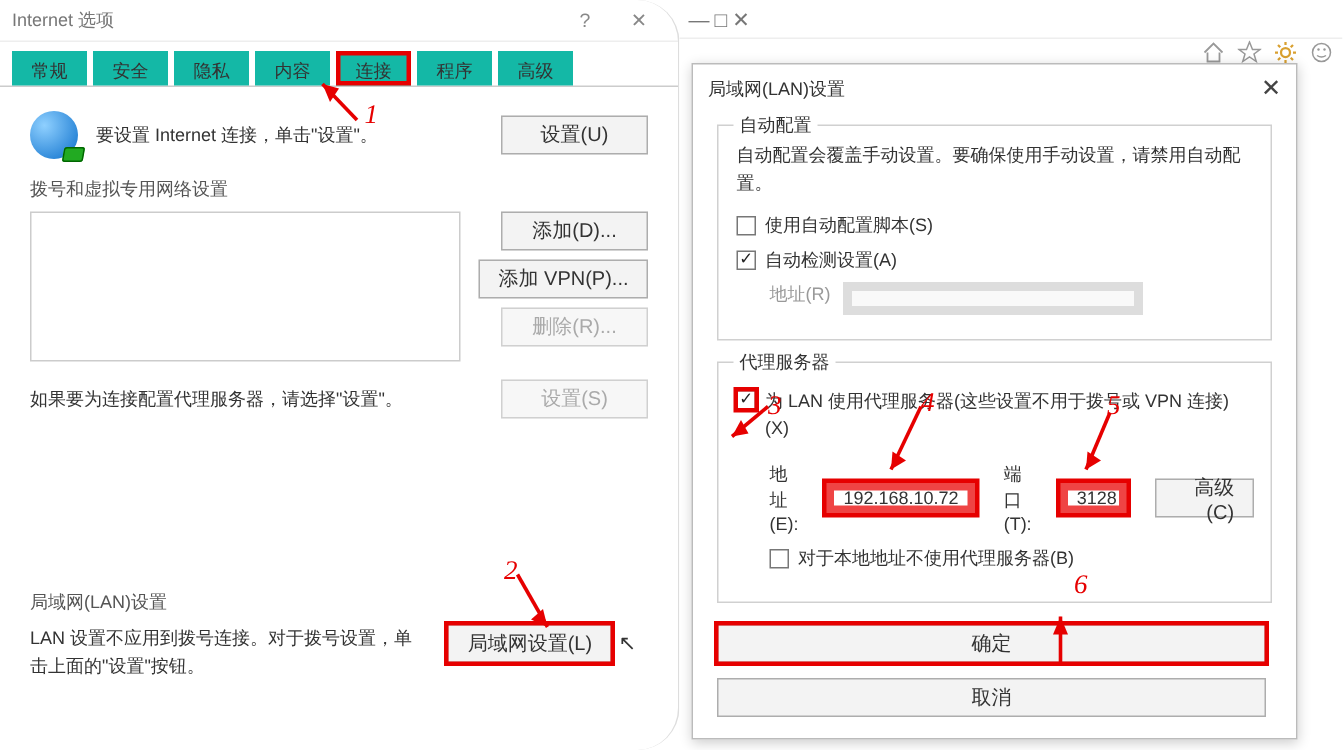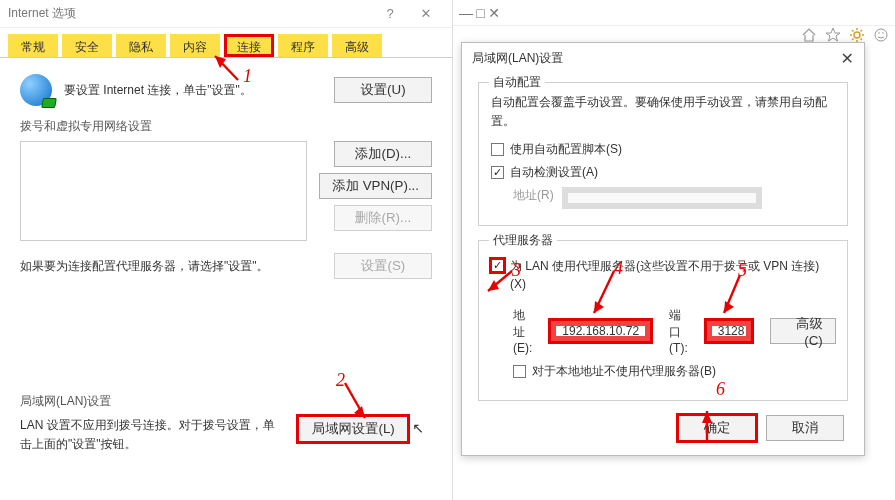--- a/index.html
+++ b/index.html
@@ -8,37 +8,37 @@
     font-family: "Microsoft YaHei", "Segoe UI", Tahoma, sans-serif;
     font-size: 12px;
     background: #fff;
     color: #333;
     width: 895px;
     height: 500px;
     overflow: hidden;
     position: relative;
   }
   .container { display: flex; width: 100%; height: 100%; }
-  .dialog { background: #fff; position: relative; }
+  .dialog { background: #fff; position: relative; border-radius: 28px; }
   .left { width: 453px; height: 500px; border-right: 1px solid #ddd; }
   .right { flex: 1; height: 500px; position: relative; }
   .titlebar {
     height: 28px; display: flex; align-items: center;
     padding: 0 8px; color: #777; font-size: 12px;
     border-bottom: 1px solid #eee;
   }
   .titlebar .wbtns { margin-left: auto; display: flex; }
   .wbtn { width: 36px; text-align: center; color: #888; font-size: 13px; }
   .right .wbtn { width: 30px; font-size: 14px; color: #777; }
   .tabs {
     display: flex; height: 30px; padding: 6px 8px 0 8px;
     border-bottom: 1px solid #ccc; gap: 4px;
   }
   .tab {
-    padding: 4px 12px; color: #333; background: #fde047;
+    padding: 4px 12px; color: #333; background: #14b8a6;
     border: 1px solid transparent; cursor: pointer;
   }
   .tab.redbox { border: 3px solid #e60000; padding: 2px 10px; }
   .panel { padding: 16px 20px 10px 20px; }
   .globe { width: 32px; height: 32px; border-radius: 50%;
     background: radial-gradient(circle at 30% 30%, #8fd0ff, #0a6ecb);
     position: relative; }
   .globe::after { content: ""; position: absolute; right: -4px; bottom: -2px;
     width: 14px; height: 10px; background: #2a2; border-radius: 2px;
     box-shadow: 0 0 0 1px #060 inset; transform: skewX(-10deg); }
@@ -221,21 +221,21 @@
             <span>端口(T):</span>
             <span class="input redbox-el" style="width:46px;">3128</span>
             <button class="btn" style="min-width:66px;">高级(C)</button>
           </div>
           <div class="checkbox" style="margin-left:22px;">
             <span class="cb"></span>
             <span>对于本地地址不使用代理服务器(B)</span>
           </div>
         </div>
 
-        <div style="display:flex; justify-content:flex-end; gap:10px; margin-top:6px; padding-right:4px;">
+        <div style="display:flex; justify-content:flex-end; gap:10px; margin-top:6px; padding-right:4px;flex-direction:column;">
           <button class="btn redbox-el" style="min-width:78px;">确定</button>
           <button class="btn" style="min-width:78px;">取消</button>
         </div>
       </div>
 
       <svg class="abs" style="left:0;top:0;" width="404" height="420">
 
         <line class="arrow-line" x1="50" y1="228" x2="26" y2="248"></line>
         <polygon class="arrow-head" points="26,248 37,246 32,237"></polygon>
 

